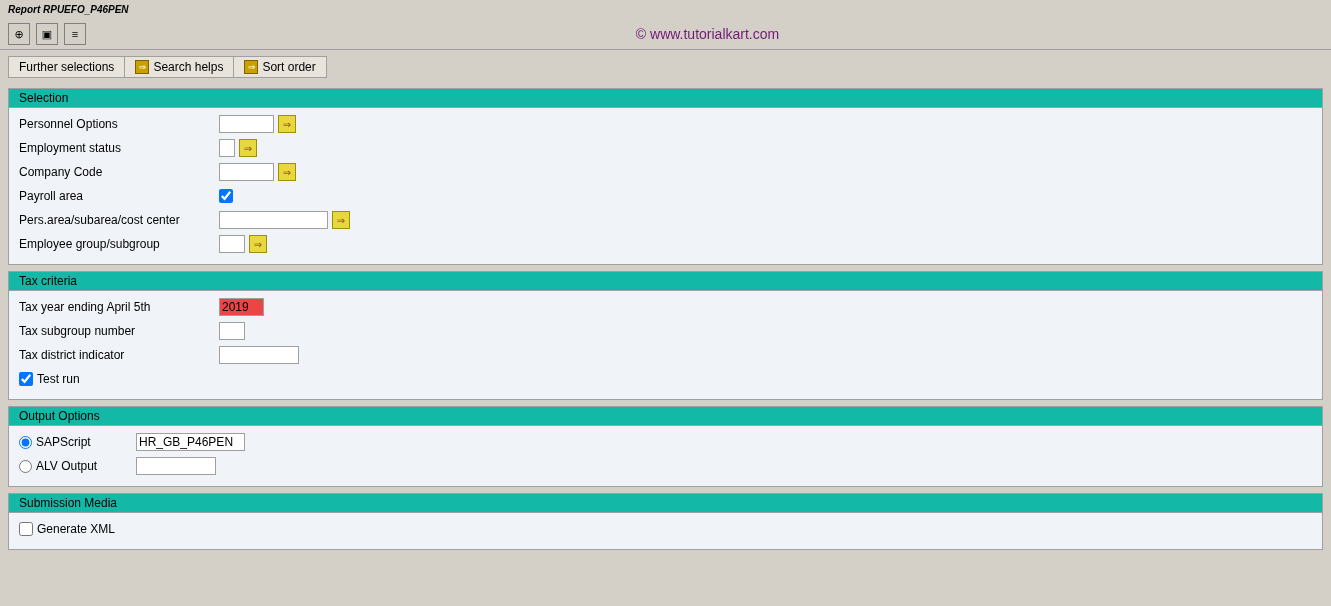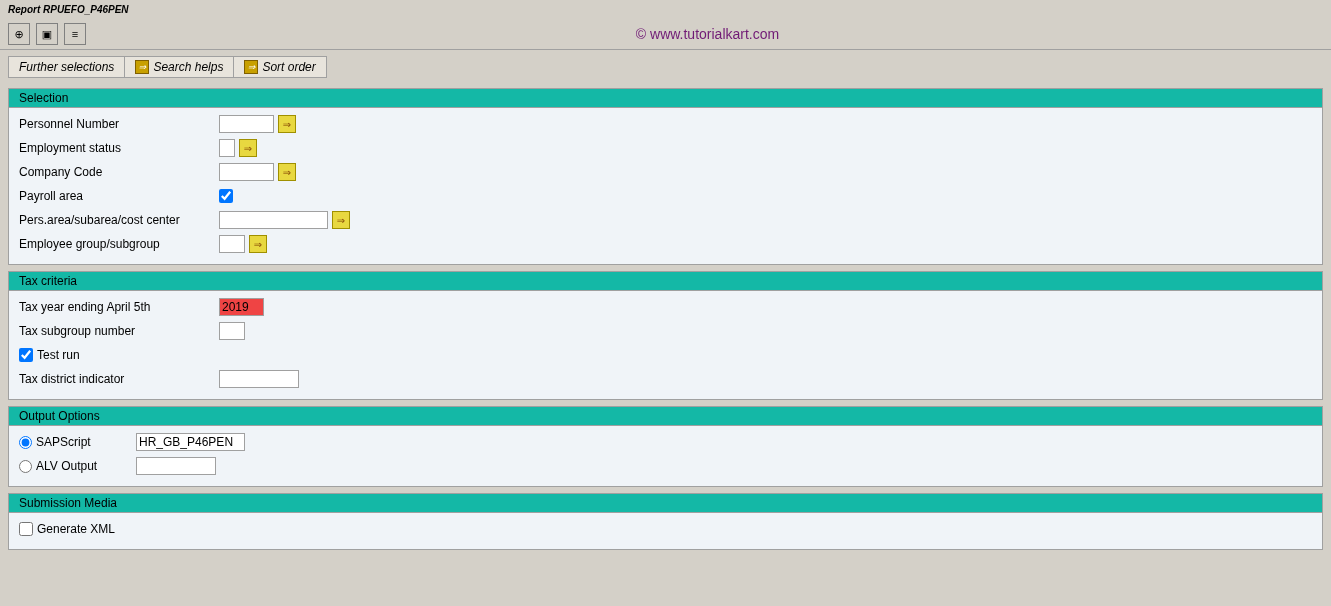--- a/index.html
+++ b/index.html
@@ -49,21 +49,20 @@
     }
     .tab-btn {
       background: #e8e4dc;
       border: 1px solid #a0a0a0;
       padding: 3px 10px;
       cursor: pointer;
       font-size: 12px;
       display: flex;
       align-items: center;
       gap: 4px;
-      font-style: italic;
     }
     .tab-btn:first-child {
       border-right: none;
     }
     .tab-btn:last-child {
       border-left: none;
     }
     .tab-arrow {
       display: inline-block;
       width: 14px;
@@ -181,21 +180,21 @@
 
 <div class="main-content">
 
   <div class="section">
     <div class="section-header">
       <span>Selection</span>
     </div>
     <div class="section-body">
 
       <div class="field-row">
-        <span class="field-label">Personnel Number</span>
+        <span class="field-label">Personnel Options</span>
         <input class="field-input field-input-sm" type="text" value="" style="">
         <button class="search-btn">
           <span class="search-btn-arrow">⇒</span>
         </button>
       </div>
 
       <div class="field-row">
         <span class="field-label">Employment status</span>
         <input class="field-input" type="text" style="width: 16px;" value="">
         <button class="search-btn">
@@ -245,27 +244,27 @@
         <span class="field-label">Tax year ending April 5th</span>
         <input class="tax-year-input" type="text" value="2019" style="">
       </div>
 
       <div class="field-row">
         <span class="field-label">Tax subgroup number</span>
         <input class="field-input" type="text" style="width: 26px;" value="">
       </div>
 
       <div class="field-row">
+        <span class="field-label">Tax district indicator</span>
+        <input class="field-input field-input-md" type="text" value="" style="">
+      </div>
+
+      <div class="field-row">
         <input class="checkbox-input" type="checkbox" checked="" style="margin-right: 4px;">
         <span>Test run</span>
-      </div>
-
-      <div class="field-row">
-        <span class="field-label">Tax district indicator</span>
-        <input class="field-input field-input-md" type="text" value="" style="">
       </div>
 
     </div>
   </div>
 
   <div class="section">
     <div class="section-header">
       <span>Output Options</span>
     </div>
     <div class="section-body">

